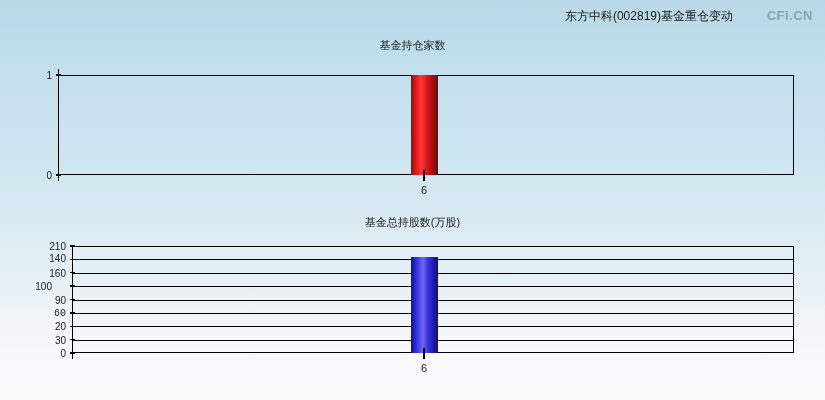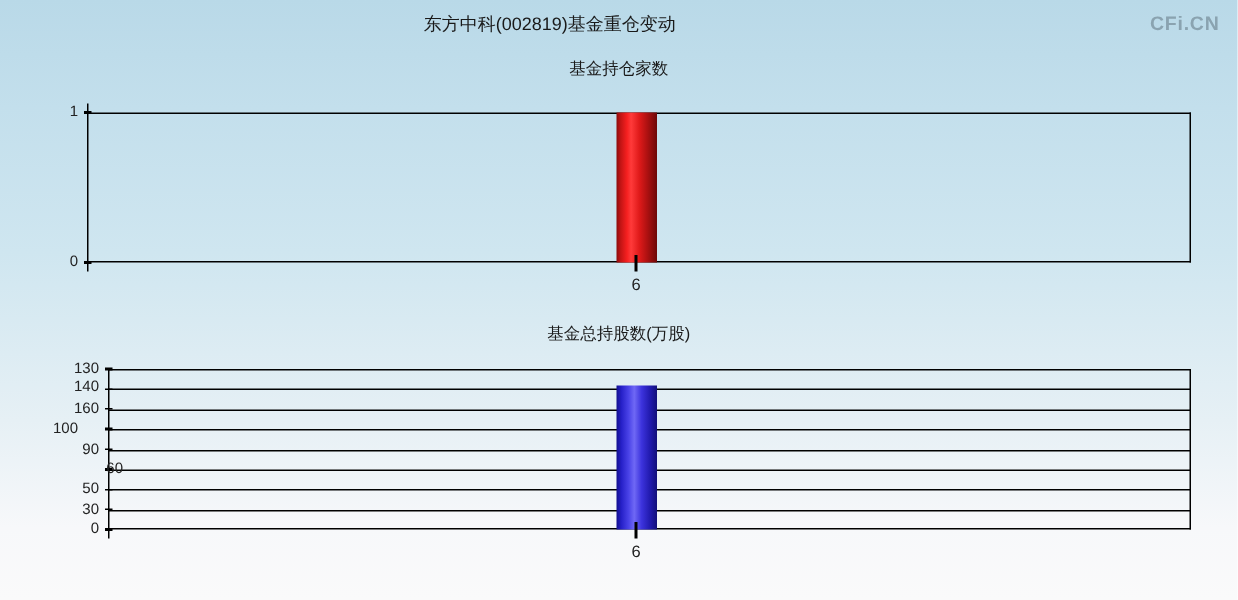--- a/index.html
+++ b/index.html
@@ -18,21 +18,21 @@
     width: 825px;
     height: 400px;
   }
 
   
   .main-title {
     position: absolute;
     left: 0;
     top: 8px;
     width: 733px;
-    text-align: center;
+    text-align: right;
     font-size: 12px;
     color: #1a1a1a;
     letter-spacing: 0px;
   }
   .watermark {
     position: absolute;
     right: 12px;
     top: 8px;
     font-size: 13px;
     font-weight: bold;
@@ -178,25 +178,25 @@
         <div class="tick" style="top: -0.7px; left: -2px;"></div>
       </div>
     <div id="plot2-bars">
         <div class="bar blue" style="left: 338.5px; width: 27px; height: 95.6312px;"></div>
         <div class="xtick-mark" style="left: 351.3px; top: 102px; height: 11px;"></div>
       </div>
   </div>
   <div id="plot2-ylabels">
       <div class="ylabel" style="top: 353px; left: 30px; width: 36px;">0</div>
       <div class="ylabel" style="top: 339.625px; left: 30px; width: 36px;">30</div>
-      <div class="ylabel" style="top: 326.25px; left: 30px; width: 36px;">50</div>
-      <div class="ylabel" style="top: 312.875px; left: 46px; width: 36px;">60</div>
+      <div class="ylabel" style="top: 326.25px; left: 30px; width: 36px;">20</div>
+      <div class="ylabel" style="top: 312.875px; left: 30px; width: 36px; font-family: Liberation Mono, monospace;">60</div>
       <div class="ylabel" style="top: 299.5px; left: 30px; width: 36px;">90</div>
       <div class="ylabel" style="top: 286.125px; left: 16px; width: 36px;">100</div>
       <div class="ylabel" style="top: 272.75px; left: 30px; width: 36px;">160</div>
       <div class="ylabel" style="top: 258px; left: 30px; width: 36px;">140</div>
-      <div class="ylabel" style="top: 246px; left: 30px; width: 36px;">130</div>
+      <div class="ylabel" style="top: 246px; left: 30px; width: 36px;">210</div>
     </div>
   <div id="plot2-xlabels">
       <div class="xlabel" style="left: 424px; top: 362px;">6</div>
     </div>
 
 </div>
 
 </body></html>

